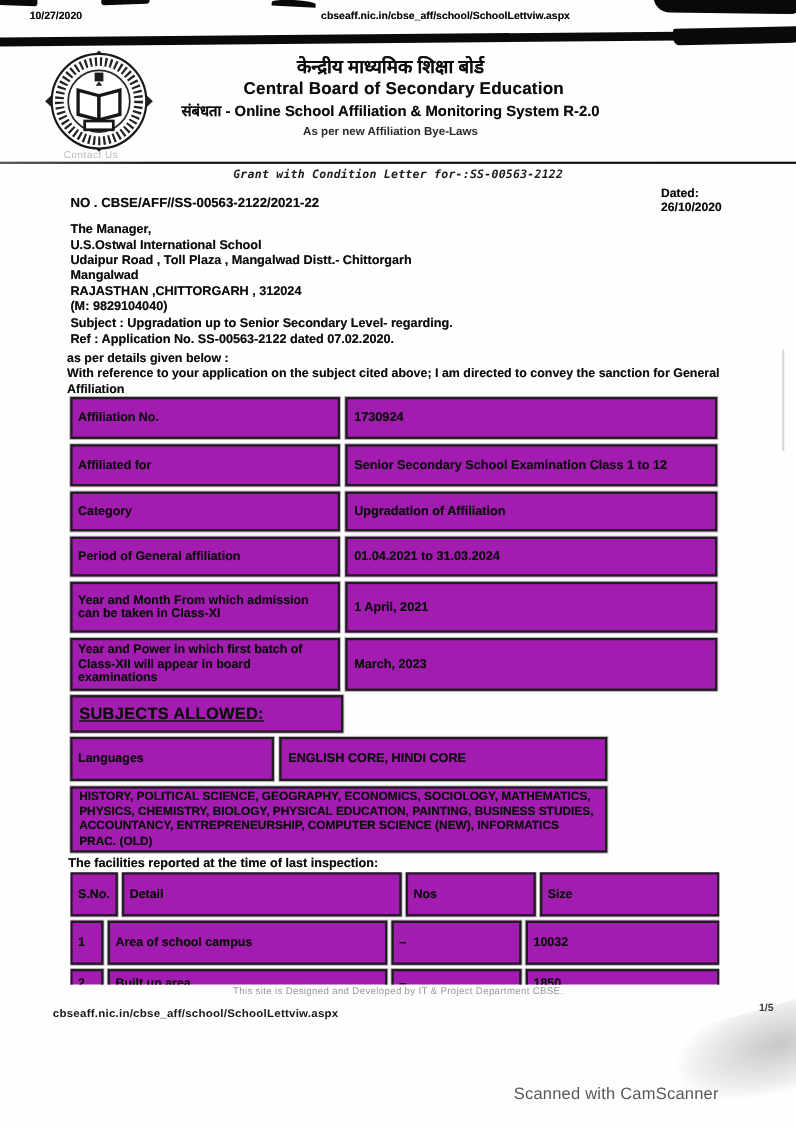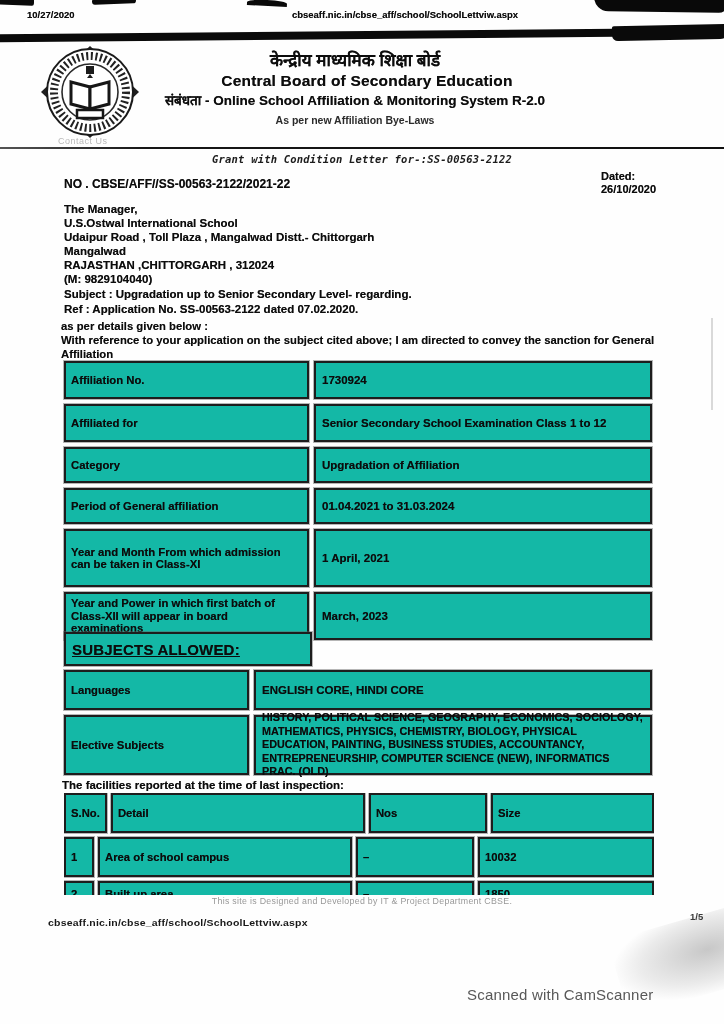--- a/index.html
+++ b/index.html
@@ -39,33 +39,33 @@
   .grant{left:0;top:153px;width:724px;text-align:center;font-family:"DejaVu Sans Mono",monospace;
          font-style:italic;font-weight:700;font-size:10.5px;letter-spacing:.2px;color:#1c1c1c;}
   .refno{left:64px;top:177px;font-size:12px;}
   .dated{left:601px;top:170px;font-size:11px;line-height:12.5px;}
 
   .addr{left:64px;top:202px;font-size:11.5px;line-height:14px;}
   .addr .gap{margin-top:1px;}
   .para{left:61px;top:319px;width:614px;font-size:11.3px;font-weight:600;line-height:14px;text-shadow:0 0 .3px rgba(10,10,10,.5);}
 
   
-  .cellbox{border:2px solid #1d1d1d;box-shadow:0 0 0 1px rgba(95,95,95,.45);background:#14b8a6;box-sizing:border-box;}
+  .cellbox{border:2px solid #1d1d1d;box-shadow:0 0 0 1px rgba(95,95,95,.45);background:#a21caf;box-sizing:border-box;}
 
   .tbl{left:64px;top:361px;width:588px;}
   .trow{display:flex;gap:5px;margin-bottom:5px;}
   .trow .lc{flex:0 0 245px;display:flex;align-items:center;padding:0 5px;font-size:11.3px;line-height:12.5px;}
   .trow .vc{flex:1;display:flex;align-items:center;padding:0 6px;font-size:11.5px;}
-  .r1,.r2{height:38px;} .r3,.r4{height:36px;} .r5{height:58px;} .r6{height:48px;}
+  .r1,.r2{height:38px;} .r3,.r4{height:36px;} .r5{height:46px;} .r6{height:48px;}
   .r1>div,.r2>div,.r3>div,.r4>div,.r5>div,.r6>div{height:100%;}
 
   .subj-head{left:64px;top:632px;width:248px;height:34px;display:flex;align-items:center;padding:0 6px;
              font-size:15px;text-decoration:underline;letter-spacing:.2px;}
 
-  .tbl2{left:64px;top:670px;width:588px;}
+  .tbl2{left:64px;top:670px;width:488px;}
   .tbl2 .lc{flex:0 0 185px;}
   .tbl2 .s1{height:40px;} .tbl2 .s2{height:60px;}
   .tbl2 .s1>div,.tbl2 .s2>div{height:100%;}
   .tbl2 .vc{font-size:11.5px;}
   .tbl2 .elect{font-size:10.8px;line-height:13.5px;align-items:center;}
 
   .fac-head{left:62px;top:779px;font-size:11.5px;}
   .ftbl{left:64px;top:793px;width:590px;height:102px;overflow:hidden;}
   .frow{display:flex;gap:4px;margin-bottom:4px;height:40px;}
   .frow>div{height:100%;display:flex;align-items:center;padding:16px 5px;box-sizing:border-box;}
@@ -173,21 +173,20 @@
   </div>
 
   <div class="abs subj-head cellbox ink">SUBJECTS ALLOWED:</div>
 
   <div class="abs tbl2">
     <div class="trow s1">
       <div class="lc cellbox ink">Languages</div>
       <div class="vc cellbox ink">ENGLISH CORE, HINDI CORE</div>
     </div>
     <div class="trow s2">
-      <div class="lc cellbox ink">Elective Subjects</div>
       <div class="vc elect cellbox ink">HISTORY, POLITICAL SCIENCE, GEOGRAPHY, ECONOMICS, SOCIOLOGY, MATHEMATICS, PHYSICS, CHEMISTRY, BIOLOGY, PHYSICAL EDUCATION, PAINTING, BUSINESS STUDIES, ACCOUNTANCY, ENTREPRENEURSHIP, COMPUTER SCIENCE (NEW), INFORMATICS PRAC. (OLD)</div>
     </div>
   </div>
 
   <div class="abs fac-head ink">The facilities reported at the time of last inspection:</div>
 
   <div class="abs ftbl">
     <div class="frow">
       <div class="c-sno cellbox cell-txt ink">S.No.</div>
       <div class="c-det cellbox cell-txt ink">Detail</div>

